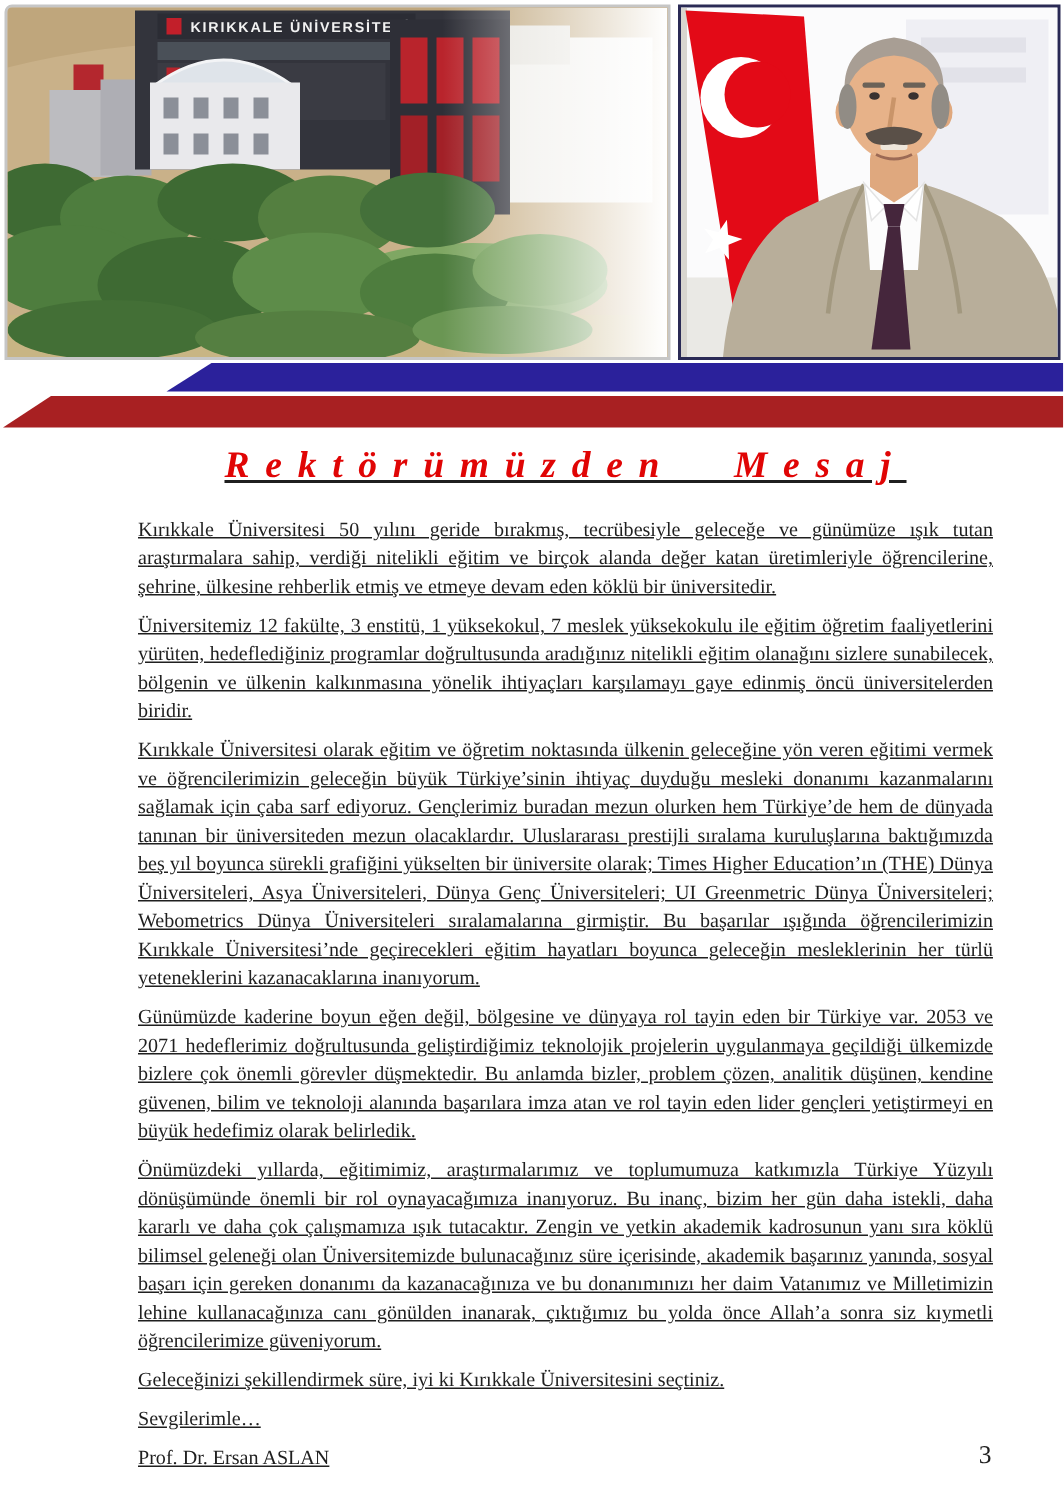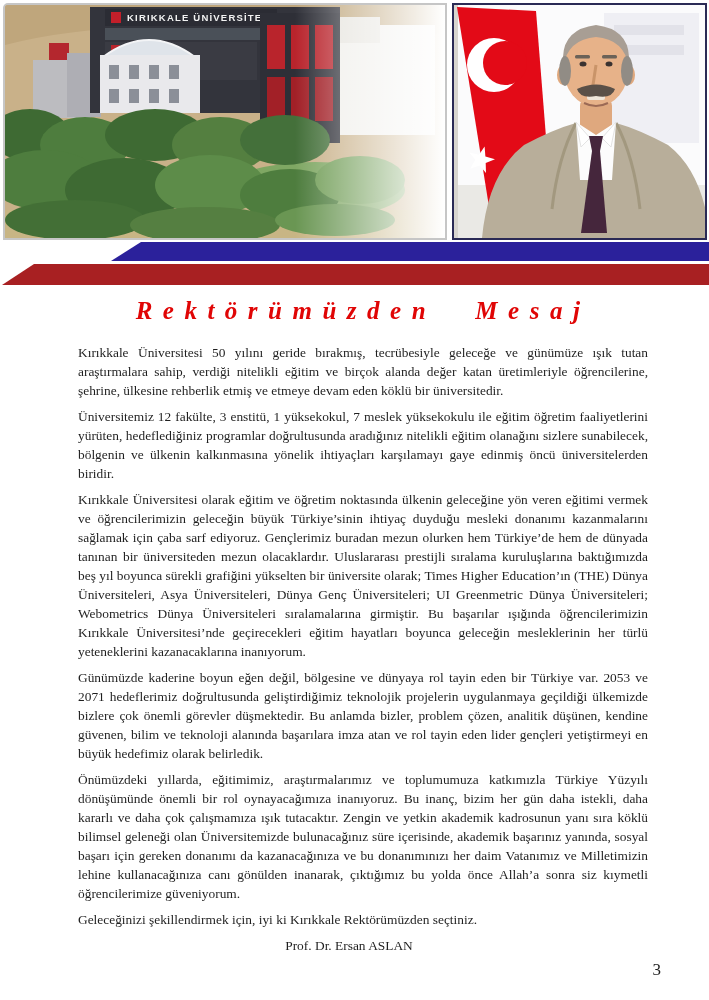--- a/index.html
+++ b/index.html
@@ -19,33 +19,34 @@
     position:absolute; left:452px; top:3px; width:255px; height:237px;
     box-sizing:border-box; border:2px solid #2a2a55;
     overflow:hidden; background:#fbfbfc;
   }
   .bands { position:absolute; left:0; top:240px; width:709px; height:48px; }
   .band-blue { fill:var(--band-blue,#2b219b); }
   .band-red  { fill:var(--band-red,#a82022); }
   .flag-red  { fill:var(--flag-red,#e30a17); }
   
   .content {
-    position:absolute; left:78px; top:296px; width:570px;
+    position:absolute; left:92px; top:296px; width:570px;
     color:var(--text,#1f1f1f); font-size:13.4px; line-height:19px;
     text-align:justify;
+    text-decoration:underline;
   }
   .title {
     font-size:25px; line-height:30px; font-weight:bold; font-style:italic;
     color:var(--title-red,#e00505); text-align:center;
     letter-spacing:0.42em; word-spacing:0.9em;
     margin:0 0 17px 0; white-space:nowrap;
   }
   .content p { margin:0 0 7px 0; }
   .content p.salutation { margin-top:3px; }
-  .content p.signature { text-align:center; padding-right:28px; margin-top:7px; }
+  .content p.signature { text-align:left; padding-right:28px; margin-top:7px; }
   .page-number {
     position:absolute; right:48px; top:960px;
     font-size:17px; color:#1f1f1f;
   }
 </style>
 </head>
 <body>
 
 <div class="page">
 
@@ -173,18 +174,19 @@
     </svg>
   </div>
 
   <div class="content">
     <h1 class="title">Rektörümüzden Mesaj</h1>
     <p>Kırıkkale Üniversitesi 50 yılını geride bırakmış, tecrübesiyle geleceğe ve günümüze ışık tutan araştırmalara sahip, verdiği nitelikli eğitim ve birçok alanda değer katan üretimleriyle öğrencilerine, şehrine, ülkesine rehberlik etmiş ve etmeye devam eden köklü bir üniversitedir.</p>
     <p>Üniversitemiz 12 fakülte, 3 enstitü, 1 yüksekokul, 7 meslek yüksekokulu ile eğitim öğretim faaliyetlerini yürüten, hedeflediğiniz programlar doğrultusunda aradığınız nitelikli eğitim olanağını sizlere sunabilecek, bölgenin ve ülkenin kalkınmasına yönelik ihtiyaçları karşılamayı gaye edinmiş öncü üniversitelerden biridir.</p>
     <p>Kırıkkale Üniversitesi olarak eğitim ve öğretim noktasında ülkenin geleceğine yön veren eğitimi vermek ve öğrencilerimizin geleceğin büyük Türkiye’sinin ihtiyaç duyduğu mesleki donanımı kazanmalarını sağlamak için çaba sarf ediyoruz. Gençlerimiz buradan mezun olurken hem Türkiye’de hem de dünyada tanınan bir üniversiteden mezun olacaklardır. Uluslararası prestijli sıralama kuruluşlarına baktığımızda beş yıl boyunca sürekli grafiğini yükselten bir üniversite olarak; Times Higher Education’ın (THE) Dünya Üniversiteleri, Asya Üniversiteleri, Dünya Genç Üniversiteleri; UI Greenmetric Dünya Üniversiteleri; Webometrics Dünya Üniversiteleri sıralamalarına girmiştir. Bu başarılar ışığında öğrencilerimizin Kırıkkale Üniversitesi’nde geçirecekleri eğitim hayatları boyunca geleceğin mesleklerinin her türlü yeteneklerini kazanacaklarına inanıyorum.</p>
     <p>Günümüzde kaderine boyun eğen değil, bölgesine ve dünyaya rol tayin eden bir Türkiye var. 2053 ve 2071 hedeflerimiz doğrultusunda geliştirdiğimiz teknolojik projelerin uygulanmaya geçildiği ülkemizde bizlere çok önemli görevler düşmektedir. Bu anlamda bizler, problem çözen, analitik düşünen, kendine güvenen, bilim ve teknoloji alanında başarılara imza atan ve rol tayin eden lider gençleri yetiştirmeyi en büyük hedefimiz olarak belirledik.</p>
     <p>Önümüzdeki yıllarda, eğitimimiz, araştırmalarımız ve toplumumuza katkımızla Türkiye Yüzyılı dönüşümünde önemli bir rol oynayacağımıza inanıyoruz. Bu inanç, bizim her gün daha istekli, daha kararlı ve daha çok çalışmamıza ışık tutacaktır. Zengin ve yetkin akademik kadrosunun yanı sıra köklü bilimsel geleneği olan Üniversitemizde bulunacağınız süre içerisinde, akademik başarınız yanında, sosyal başarı için gereken donanımı da kazanacağınıza ve bu donanımınızı her daim Vatanımız ve Milletimizin lehine kullanacağınıza canı gönülden inanarak, çıktığımız bu yolda önce Allah’a sonra siz kıymetli öğrencilerimize güveniyorum.</p>
-    <p class="closing">Geleceğinizi şekillendirmek için, iyi ki Kırıkkale Rektörümüzden seçtiniz.</p>
+    <p class="closing">Geleceğinizi şekillendirmek süre, iyi ki Kırıkkale Üniversitesini seçtiniz.</p>
+    <p class="salutation">Sevgilerimle…</p>
     <p class="signature">Prof. Dr. Ersan ASLAN</p>
   </div>
 
   <div class="page-number">3</div>
 </div>
 
 </body></html>

